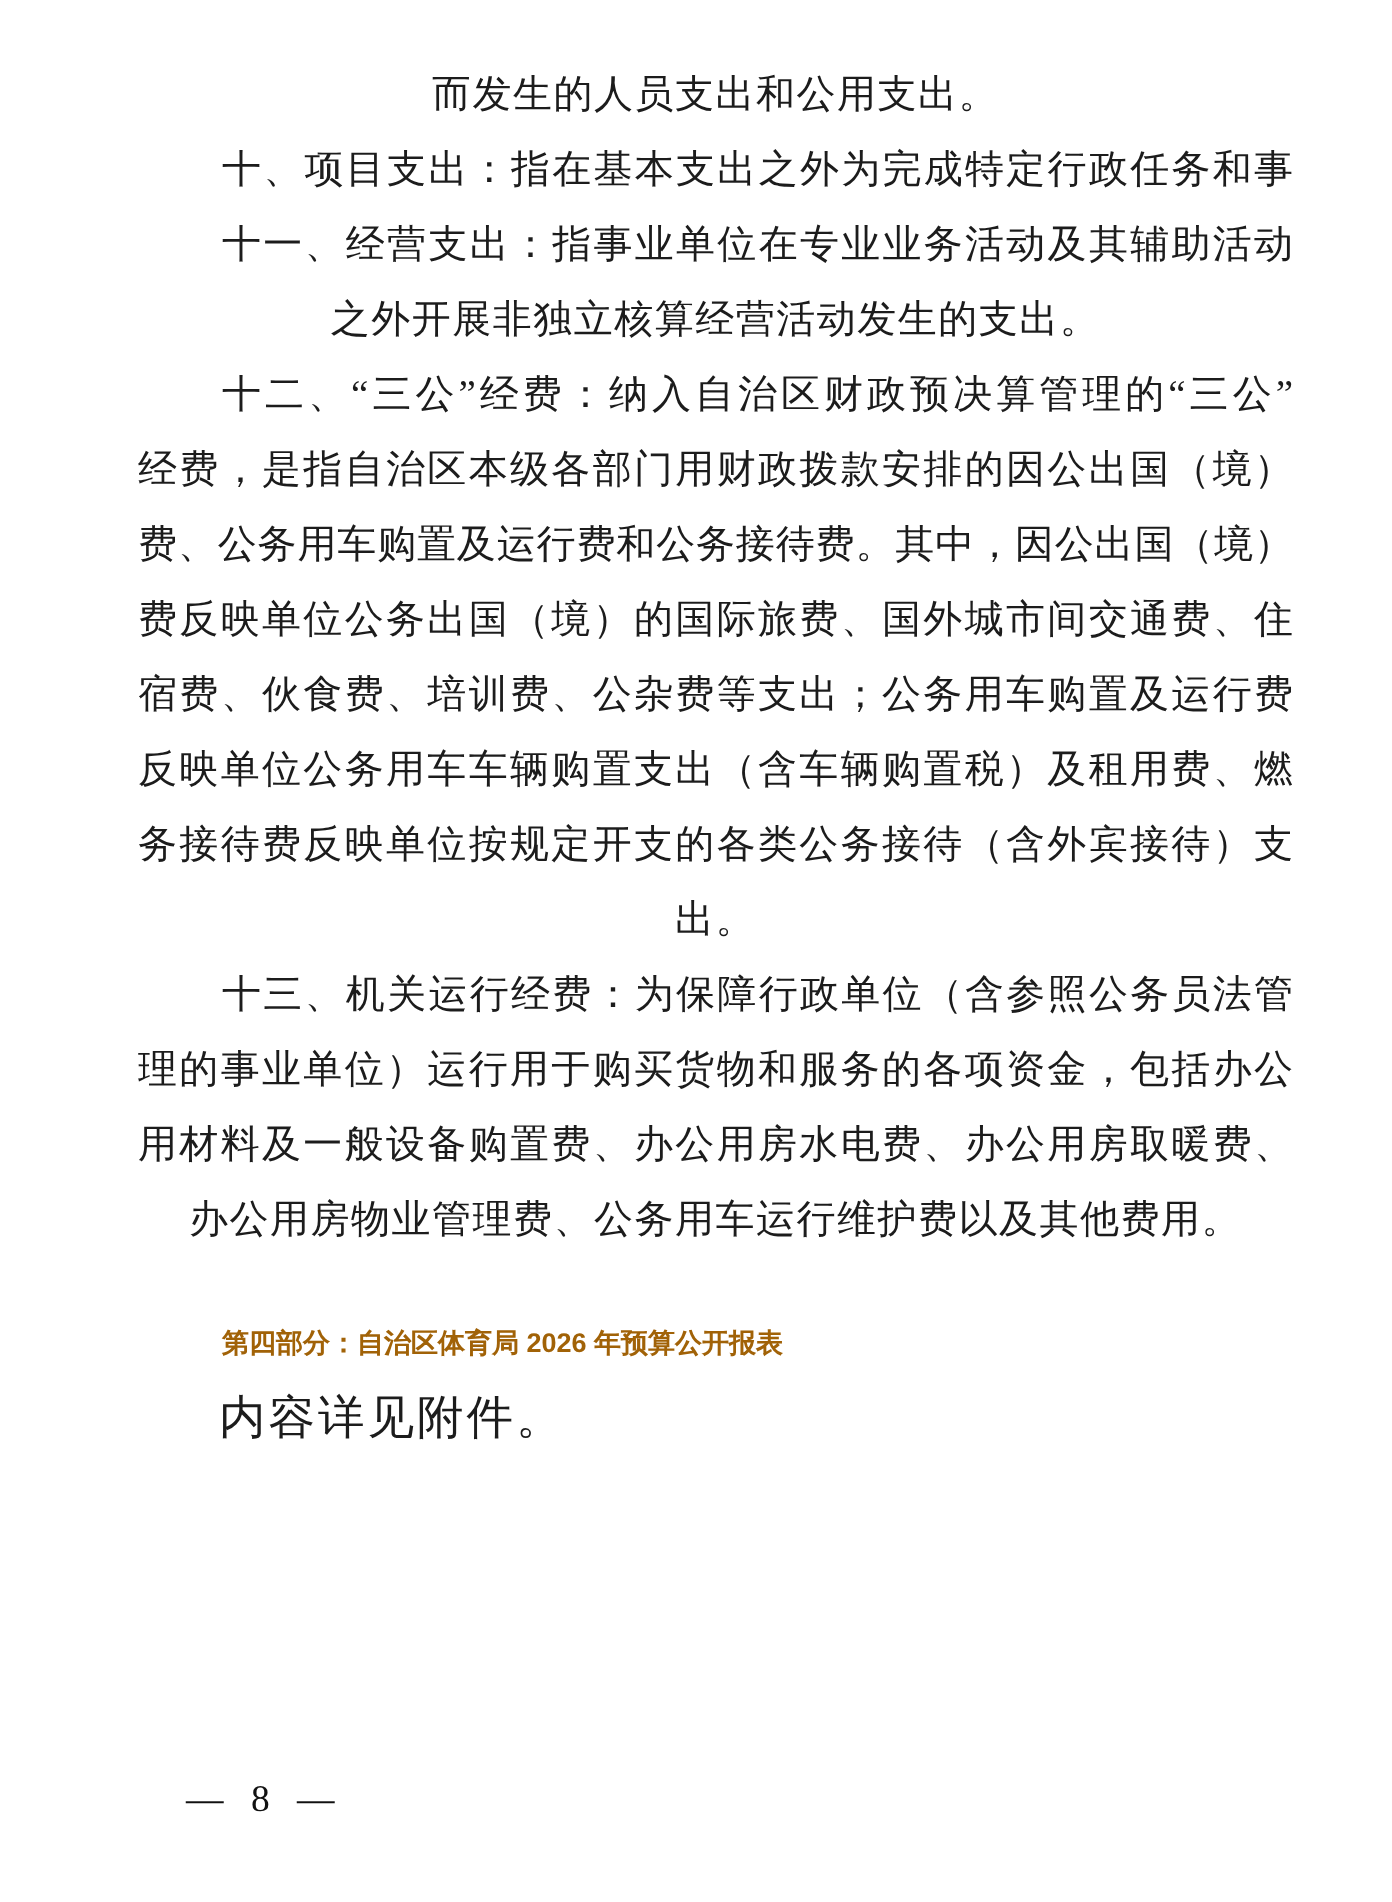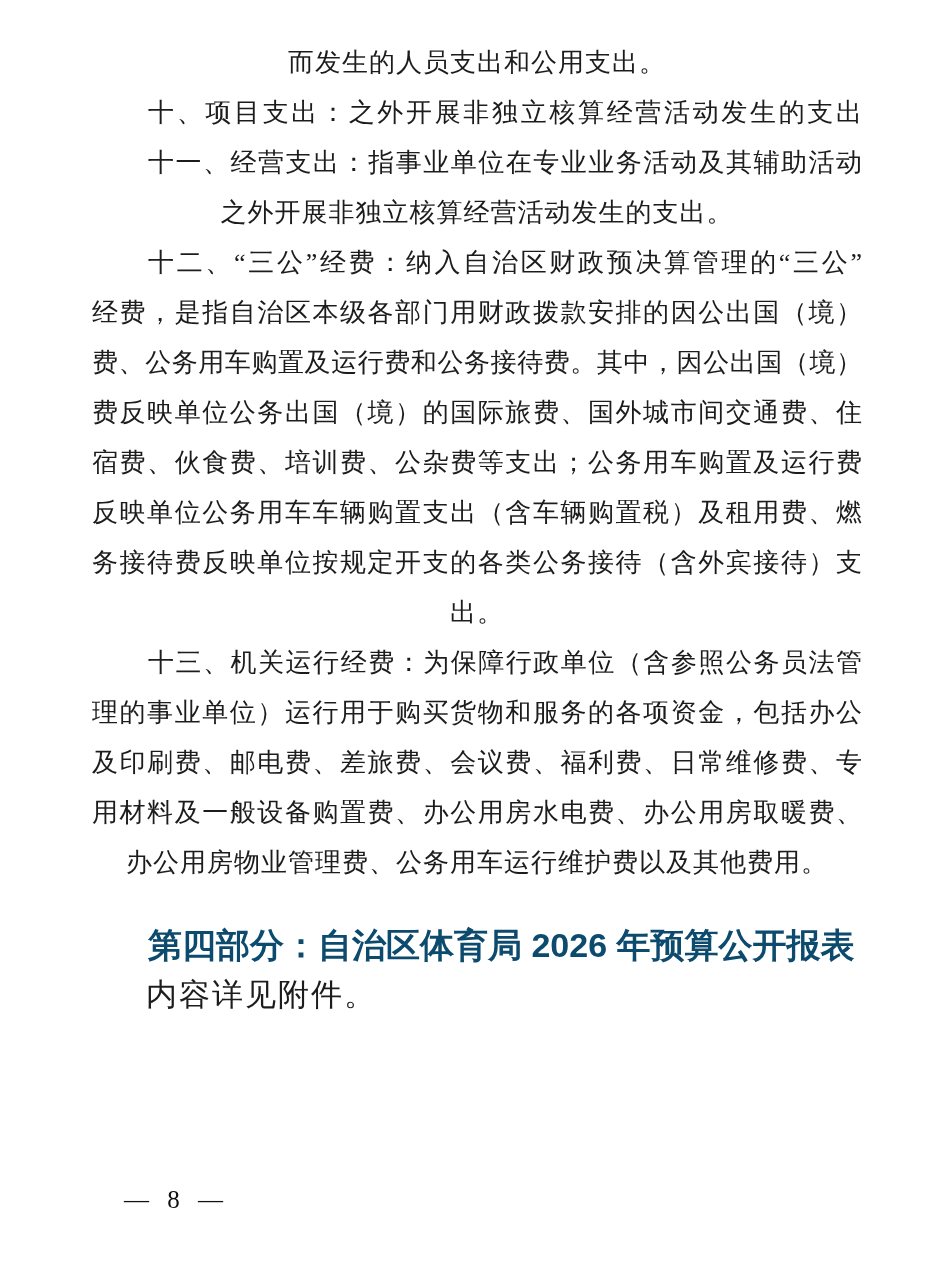--- a/index.html
+++ b/index.html
@@ -41,24 +41,24 @@
   }
   .body-line.fill.indent {
     padding-left: 56px;
     width: 714px;
   }
   .section-heading {
     margin-top: 32px;
     padding-left: 56px;
     font-family: "Liberation Sans", "DejaVu Sans", sans-serif;
     font-weight: 700;
-    font-size: 34px;
+    font-size: 18px;
     line-height: 50px;
     height: 50px;
-    color: #0c4a6e;
+    color: #a16207;
     white-space: nowrap;
   }
   .closing-line {
     padding-left: 54px;
     font-size: 31px;
     line-height: 50px;
     height: 50px;
     letter-spacing: 2px;
     white-space: nowrap;
   }
@@ -72,34 +72,33 @@
     color: #111111;
   }
 </style>
 </head>
 <body>
 
 <div class="page">
   <div class="text-column">
     <div id="body-lines">
         <div class="body-line">而发生的人员支出和公用支出。</div>
-        <div class="body-line indent fill">十、项目支出：之外开展非独立核算经营活动发生的支出</div>
+        <div class="body-line indent fill">十、项目支出：指在基本支出之外为完成特定行政任务和事</div>
         <div class="body-line indent fill">十一、经营支出：指事业单位在专业业务活动及其辅助活动</div>
         <div class="body-line">之外开展非独立核算经营活动发生的支出。</div>
         <div class="body-line indent fill">十二、“三公”经费：纳入自治区财政预决算管理的“三公”</div>
         <div class="body-line fill">经费，是指自治区本级各部门用财政拨款安排的因公出国（境）</div>
         <div class="body-line fill">费、公务用车购置及运行费和公务接待费。其中，因公出国（境）</div>
         <div class="body-line fill">费反映单位公务出国（境）的国际旅费、国外城市间交通费、住</div>
         <div class="body-line fill">宿费、伙食费、培训费、公杂费等支出；公务用车购置及运行费</div>
         <div class="body-line fill">反映单位公务用车车辆购置支出（含车辆购置税）及租用费、燃</div>
         <div class="body-line fill">务接待费反映单位按规定开支的各类公务接待（含外宾接待）支</div>
         <div class="body-line">出。</div>
         <div class="body-line indent fill">十三、机关运行经费：为保障行政单位（含参照公务员法管</div>
         <div class="body-line fill">理的事业单位）运行用于购买货物和服务的各项资金，包括办公</div>
-        <div class="body-line fill">及印刷费、邮电费、差旅费、会议费、福利费、日常维修费、专</div>
         <div class="body-line fill">用材料及一般设备购置费、办公用房水电费、办公用房取暖费、</div>
         <div class="body-line">办公用房物业管理费、公务用车运行维护费以及其他费用。</div>
       </div>
     <div class="section-heading">第四部分：自治区体育局 2026 年预算公开报表</div>
     <div class="closing-line">内容详见附件。</div>
   </div>
   <div class="page-number">— 8 —</div>
 </div>
 
 </body></html>

